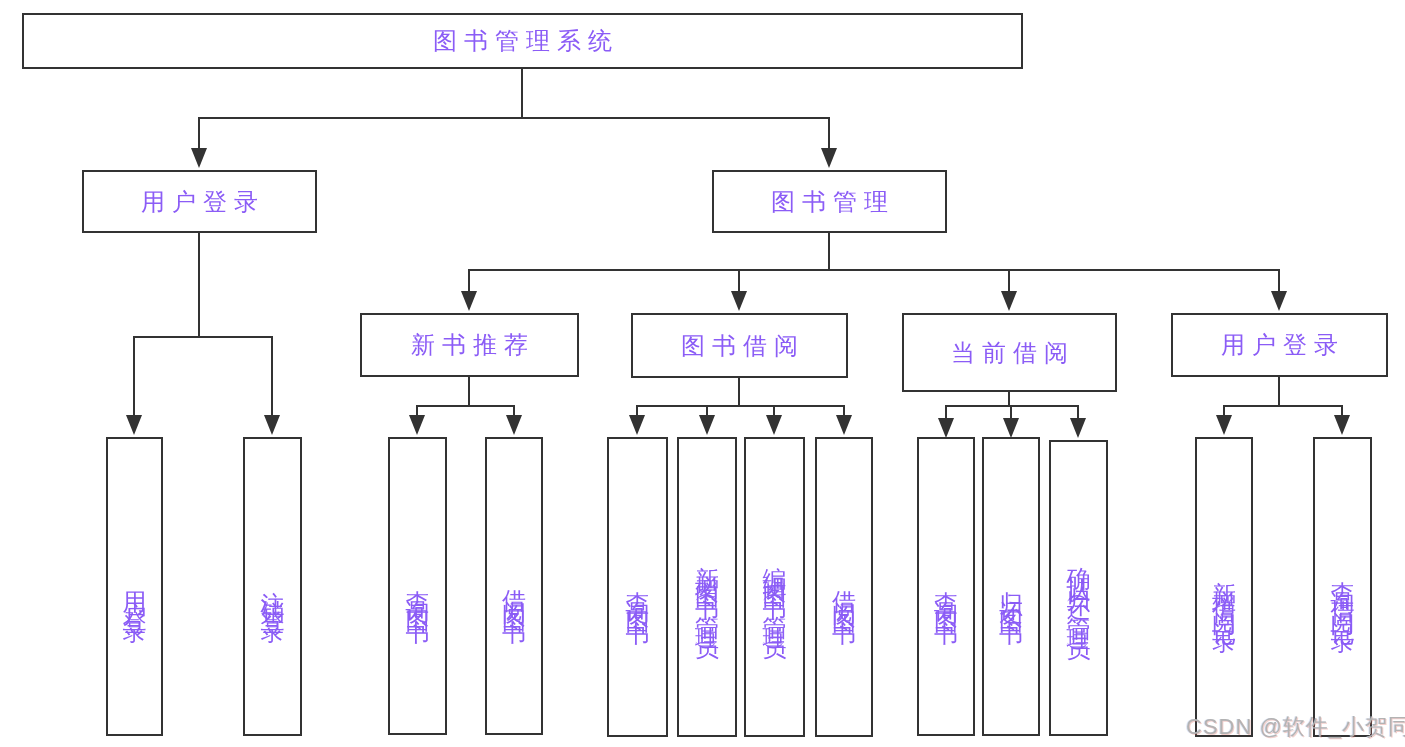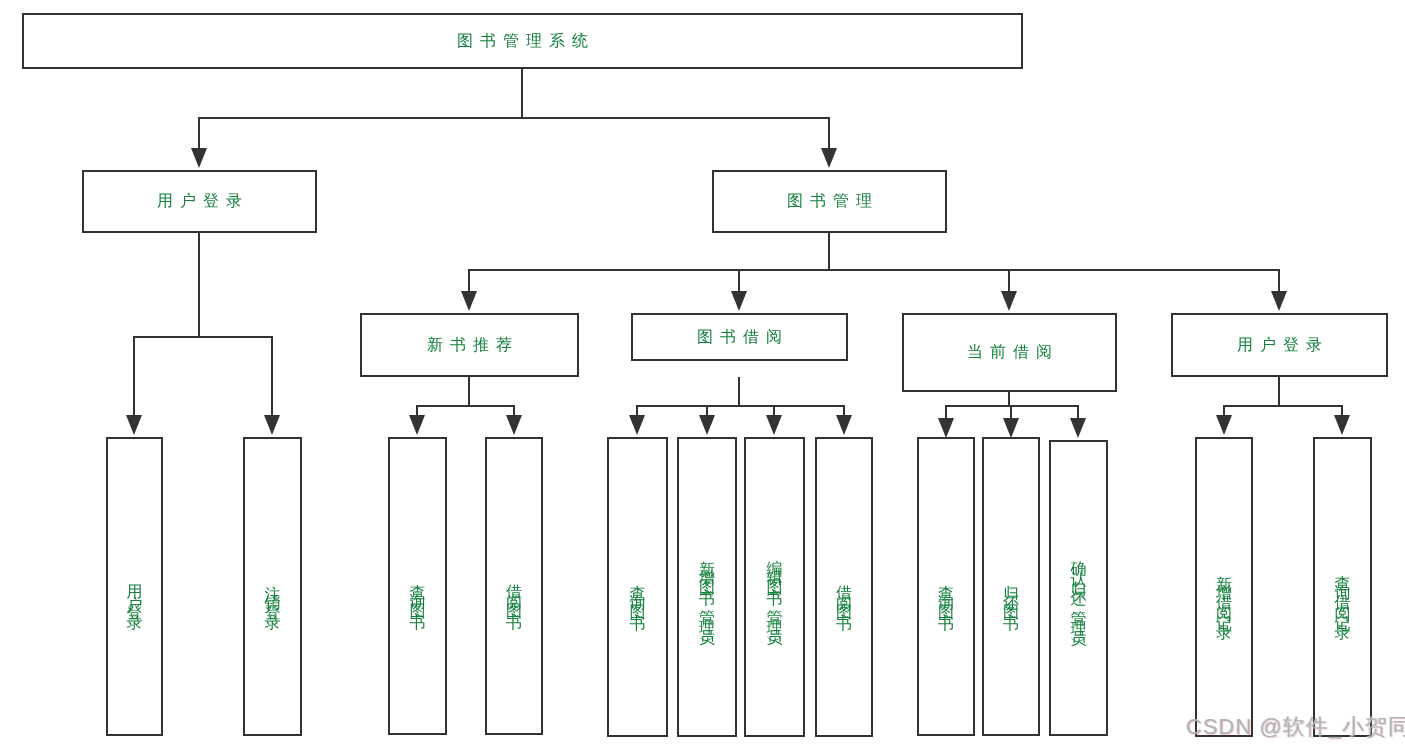--- a/index.html
+++ b/index.html
@@ -15,22 +15,22 @@
     position: absolute;
     background: #ffffff;
     border: 2px solid #333333;
     box-sizing: border-box;
     display: flex;
     align-items: center;
     justify-content: center;
     z-index: 2;
   }
   .box .lbl {
-    color: #15803d;
-    font-size: 16px;
+    color: #8b5cf6;
+    font-size: 24px;
     white-space: nowrap;
   }
   .box.h .lbl {
     letter-spacing: 7px;
     text-indent: 7px; 
   }
   .box.v .lbl {
     writing-mode: vertical-rl;
     text-orientation: mixed;
     letter-spacing: 10px;
@@ -125,21 +125,21 @@
   <div class="box h" style="left:82px; top:170px; width:235px; height:63px">
     <span class="lbl">用户登录</span>
   </div>
   <div class="box h" style="left:712px; top:170px; width:235px; height:63px">
     <span class="lbl">图书管理</span>
   </div>
 
   <div class="box h" style="left:360px; top:313px; width:219px; height:64px">
     <span class="lbl">新书推荐</span>
   </div>
-  <div class="box h" style="left:631px; top:313px; width:217px; height:48px">
+  <div class="box h" style="left:631px; top:313px; width:217px; height:65px">
     <span class="lbl">图书借阅</span>
   </div>
   <div class="box h" style="left:902px; top:313px; width:215px; height:79px">
     <span class="lbl">当前借阅</span>
   </div>
   <div class="box h" style="left:1171px; top:313px; width:217px; height:64px">
     <span class="lbl">用户登录</span>
   </div>
 
   <div class="box v" style="left:106px; top:437px; width:57px; height:299px">

